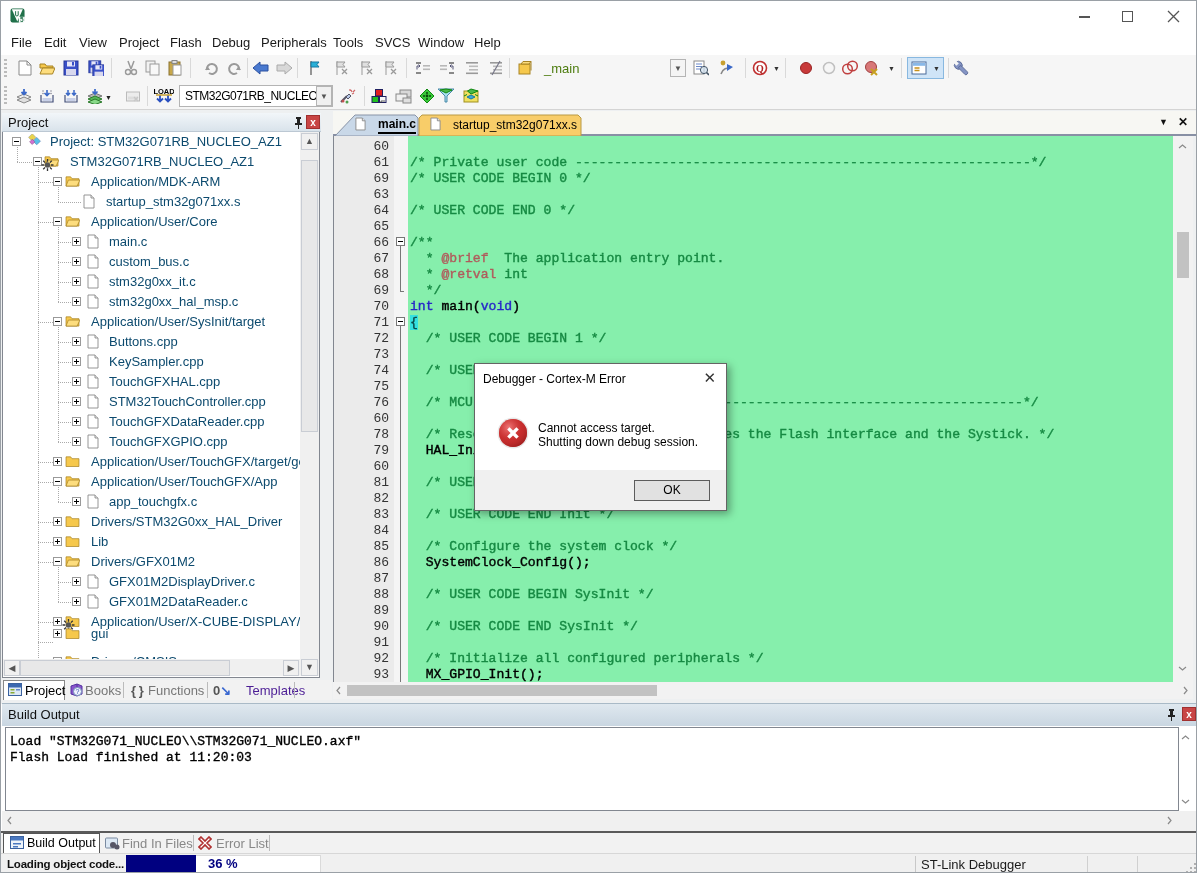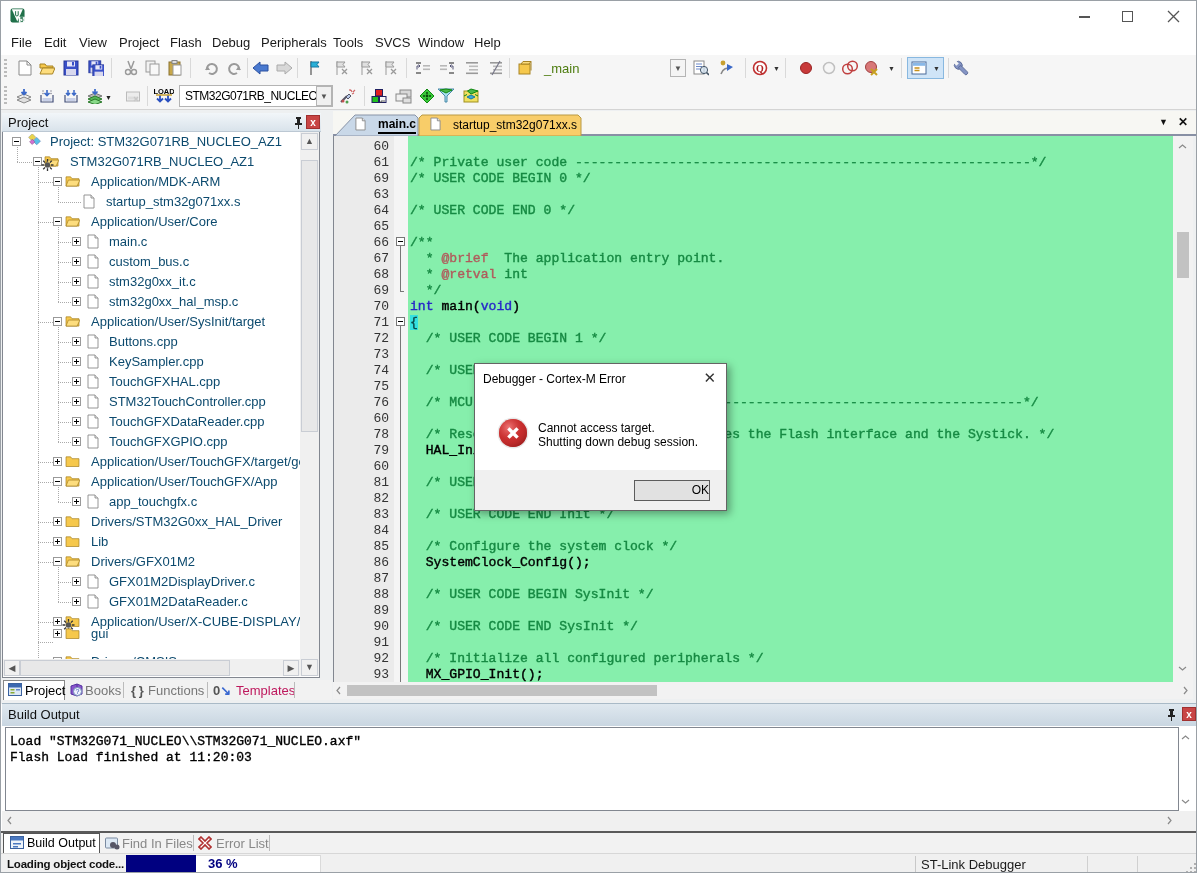--- a/index.html
+++ b/index.html
@@ -51,21 +51,21 @@
 #bo-bottomline{left:0;top:830px;width:1197px;height:2px;background:#5a5a5a}
 
 #btabs{left:0;top:832px;width:1197px;height:20px;background:#f2f2f2;font-size:13px}
 
 #statusbar{left:0;top:852px;width:1197px;height:21px;background:#f0f0f0;border-top:1px solid #d7d7d7;font-size:13px}
 
 #dlg{left:473px;top:362px;width:253px;height:148px;background:#fff;border:1px solid #646464;box-shadow:3px 3px 8px rgba(0,0,0,.35);z-index:50}
 #dlg-title{position:absolute;left:8px;top:8px;font-size:12px;color:#000}
 #dlg-x{position:absolute;right:10px;top:5px;font-size:15px;color:#333}
 #dlg-foot{position:absolute;left:0;bottom:0;width:100%;height:40px;background:#f0f0f0}
-#dlg-ok{position:absolute;right:16px;top:10px;width:76px;height:21px;background:#e1e1e1;border:1px solid #5c5c5c;font-size:12px;text-align:right;line-height:19px}
+#dlg-ok{position:absolute;right:16px;top:10px;width:76px;height:21px;background:#e1e1e1;border:1px solid #5c5c5c;font-size:12px;text-align:center;line-height:19px}
 .dtext{position:absolute;left:63px;font-size:12px;color:#000}
 .vdot{position:absolute;width:1px;background-image:repeating-linear-gradient(#aaa 0 1px,transparent 1px 2px)}
 .hdot{position:absolute;height:1px;background-image:repeating-linear-gradient(90deg,#aaa 0 1px,transparent 1px 2px)}
 </style>
 </head>
 <body>
 
 <div class="abs" id="titlebar">
   <svg class="abs" style="left:9px;top:7px" width="15" height="15" viewBox="0 0 15 15">
       <rect x="0.5" y="0.5" width="14" height="14" rx="2.2" fill="#20714a" stroke="#16563612"></rect>
@@ -640,21 +640,21 @@
       <path d="M8 1 L8 13" stroke="#5533a0"></path>
       <circle cx="8.5" cy="8.5" r="4" fill="#f0f0ff" stroke="#7799bb"></circle>
       <text x="8.5" y="11" font-size="7" text-anchor="middle" fill="#3355aa">?</text>
     </svg>
   <div class="abs" style="left:84px;top:3px;color:#777">Books</div>
   <div class="abs" style="left:122px;top:2px;width:1px;height:16px;background:#bbb"></div>
   <div class="abs" style="left:130px;top:3px;color:#555;font-weight:bold">{ }</div>
   <div class="abs" style="left:147px;top:3px;color:#777">Functions</div>
   <div class="abs" style="left:206px;top:2px;width:1px;height:16px;background:#bbb"></div>
   <div class="abs" style="left:212px;top:3px;color:#555;font-weight:bold">0<span style="color:#3a68d0">↘</span></div>
-  <div class="abs" style="left:235px;top:3px;color:#be185d">Templates</div>
+  <div class="abs" style="left:245px;top:3px;color:#4c1d95">Templates</div>
   <div class="abs" style="left:293px;top:2px;width:1px;height:16px;background:#bbb"></div>
 </div>
 
 <div class="abs" id="edit-tabbar">
   <svg class="abs" style="left:0;top:2px" width="250" height="23">
 
     <path d="M2 23 L22 2 L82 2 L85 5 L85 23 Z" fill="#c9d8e8" stroke="#8893a6" stroke-width="1"></path>
 
     <path d="M86 23 L86 5 L89 2 L245 2 L248 5 L248 23 Z" fill="#f8cd69" stroke="#b99a44" stroke-width="1"></path>
   </svg>

